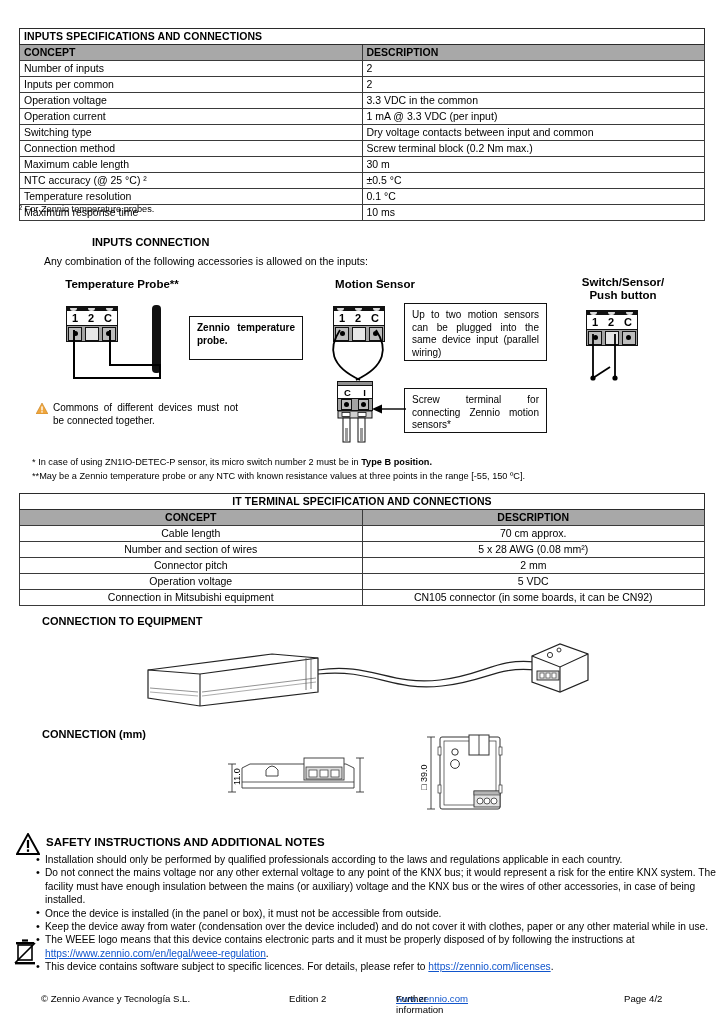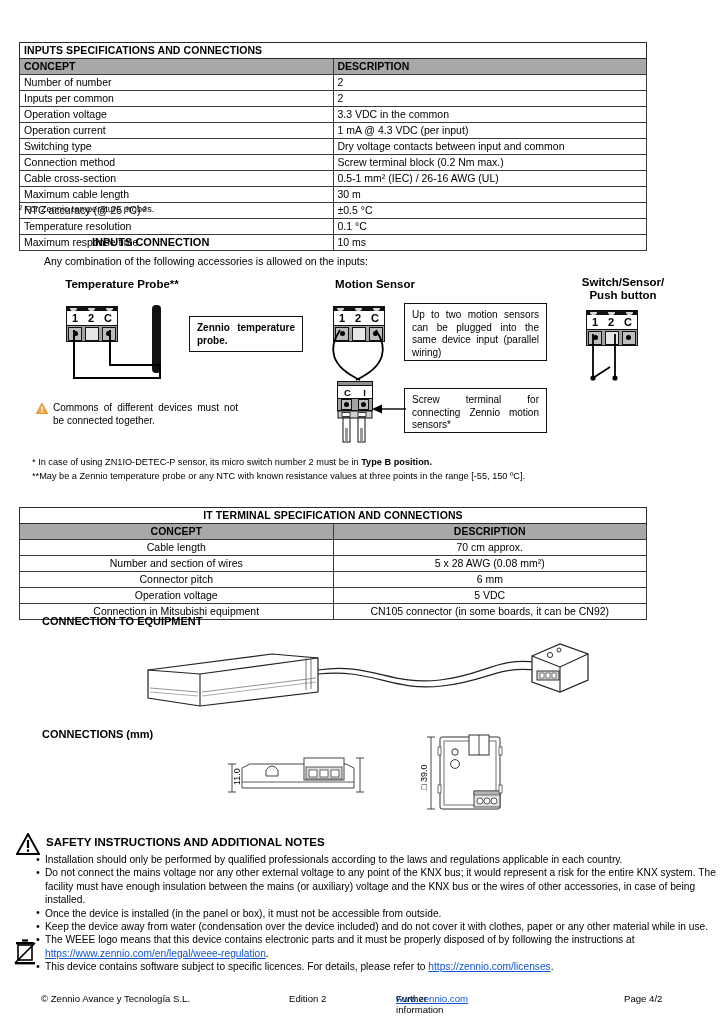--- a/index.html
+++ b/index.html
@@ -5,21 +5,21 @@
   html,body{margin:0;padding:0;}
   body{
     width:724px; height:1024px; background:#ffffff;
     font-family:"Liberation Sans", sans-serif;
     color:#000; position:relative; overflow:hidden;
     -webkit-font-smoothing:antialiased;
   }
   .page{position:relative;width:724px;height:1024px;}
 
   
-  .spec-table{position:absolute;border-collapse:collapse;width:628px;table-layout:fixed;margin-top:14px;}
+  .spec-table{position:absolute;border-collapse:collapse;width:686px;table-layout:fixed;}
   .spec-table td{border:1px solid #3a3a3a;font-size:10.5px;padding:1px 4px;height:13px;line-height:13px;}
   .tbl-title{font-weight:bold;font-size:12px;letter-spacing:.1px;background:#ffffff;height:16px;line-height:16px;border:1.6px solid #2b2b2b !important;}
   .tbl-head{background:#a8a8a8;font-weight:bold;font-size:10.5px;}
   .col-a{width:290px;}
 
   
   .sec-h{position:absolute;font-weight:bold;font-size:11px;}
   .sec-p{position:absolute;font-size:10.5px;}
   .note-s{position:absolute;font-size:9.2px;}
   .dlabel{position:absolute;font-weight:bold;font-size:11.5px;text-align:center;}
@@ -69,46 +69,42 @@
   <table class="spec-table" style="left:19px;top:28px;">
     <tbody>
         <tr>
       <td class="tbl-title" colspan="2">INPUTS SPECIFICATIONS AND CONNECTIONS</td>
     </tr>
     <tr>
       <td class="tbl-head col-a">CONCEPT</td>
       <td class="tbl-head">DESCRIPTION</td>
     </tr>
     <tr>
-          <td class="col-a">Number of number</td>
+          <td class="col-a">Number of inputs</td>
           <td>2</td>
         </tr>
     <tr>
           <td class="col-a">Inputs per common</td>
           <td>2</td>
         </tr>
     <tr>
           <td class="col-a">Operation voltage</td>
           <td>3.3 VDC in the common</td>
         </tr>
     <tr>
           <td class="col-a">Operation current</td>
-          <td>1 mA @ 4.3 VDC (per input)</td>
+          <td>1 mA @ 3.3 VDC (per input)</td>
         </tr>
     <tr>
           <td class="col-a">Switching type</td>
           <td>Dry voltage contacts between input and common</td>
         </tr>
     <tr>
           <td class="col-a">Connection method</td>
           <td>Screw terminal block (0.2 Nm max.)</td>
-        </tr>
-    <tr>
-          <td class="col-a">Cable cross-section</td>
-          <td>0.5-1 mm² (IEC) / 26-16 AWG (UL)</td>
         </tr>
     <tr>
           <td class="col-a">Maximum cable length</td>
           <td>30 m</td>
         </tr>
     <tr>
           <td class="col-a">NTC accuracy (@ 25 °C) ²</td>
           <td>±0.5 °C</td>
         </tr>
     <tr>
@@ -150,21 +146,21 @@
     </div>
   </div>
 
   <div class="wire" style="left:152px;top:305px;width:9px;height:68px;background:#111;border-radius:4px;"></div>
   <div class="wire" style="left:73px;top:330px;width:2px;height:49px;"></div>
   <div class="wire" style="left:73px;top:377px;width:88px;height:2px;"></div>
   <div class="wire" style="left:109px;top:330px;width:2px;height:36px;"></div>
   <div class="wire" style="left:109px;top:364px;width:52px;height:2px;"></div>
   <div class="wire" style="left:159px;top:364px;width:2px;height:15px;"></div>
 
-  <div class="callout bold" style="left:189px;top:316px;width:114px;height:36px;">Zennio temperature probe.</div>
+  <div class="callout bold" style="left:189px;top:316px;width:114px;height:44px;">Zennio temperature probe.</div>
 
   <svg style="position:absolute;left:36px;top:403px;" width="12" height="11" viewBox="0 0 12 11">
     <polygon points="6,0 12,11 0,11" fill="#f0a63c" stroke="#c27f22" stroke-width="0.6"></polygon>
     <rect x="5.3" y="3.4" width="1.4" height="4" fill="#ffffff"></rect>
     <rect x="5.3" y="8.2" width="1.4" height="1.4" fill="#ffffff"></rect>
   </svg>
   <div class="sec-p" style="left:53px;top:402px;width:185px;text-align:justify;line-height:12.5px;font-size:10px;">Commons of different devices must not be connected together.</div>
 
   <div class="term" style="left:333px;top:306px;width:52px;">
     <div class="cap">
@@ -256,21 +252,21 @@
     <tr>
           <td class="col-a">Cable length</td>
           <td>70 cm approx.</td>
         </tr>
     <tr>
           <td class="col-a">Number and section of wires</td>
           <td>5 x 28 AWG (0.08 mm²)</td>
         </tr>
     <tr>
           <td class="col-a">Connector pitch</td>
-          <td>6 mm</td>
+          <td>2 mm</td>
         </tr>
     <tr>
           <td class="col-a">Operation voltage</td>
           <td>5 VDC</td>
         </tr>
     <tr>
           <td class="col-a">Connection in Mitsubishi equipment</td>
           <td>CN105 connector (in some boards, it can be CN92)</td>
         </tr>
   </tbody>
@@ -298,21 +294,21 @@
     <path d="M420,27 L420,52" fill="none" stroke="#222" stroke-width="1.1"></path>
     <circle cx="410" cy="15" r="2.6" fill="none" stroke="#333" stroke-width="1"></circle>
     <circle cx="419" cy="10" r="2" fill="none" stroke="#333" stroke-width="1"></circle>
     <rect x="426" y="9" width="12" height="7" fill="#fff" stroke="#333" stroke-width="1" transform="skewY(-20)"></rect>
     <rect x="397" y="31" width="22" height="9" fill="#d8d8d8" stroke="#222" stroke-width="0.9"></rect>
     <rect x="400" y="33" width="4" height="5" fill="#fff" stroke="#333" stroke-width="0.6"></rect>
     <rect x="406" y="33" width="4" height="5" fill="#fff" stroke="#333" stroke-width="0.6"></rect>
     <rect x="412" y="33" width="4" height="5" fill="#fff" stroke="#333" stroke-width="0.6"></rect>
   </svg>
 
-  <div class="sec-h" style="left:42px;top:728px;">CONNECTIONS (mm)</div>
+  <div class="sec-h" style="left:42px;top:728px;">CONNECTION (mm)</div>
 
   <div class="dimtxt rot" style="left:232px;top:785px;">11.0</div>
   <div class="dimtxt rot" style="left:345px;top:785px;">14.0</div>
 
   <svg style="position:absolute;left:226px;top:748px;" width="140" height="52" viewBox="0 0 140 52">
     <line x1="6" y1="16" x2="6" y2="44" stroke="#333" stroke-width="0.9"></line>
     <line x1="2" y1="16" x2="10" y2="16" stroke="#333" stroke-width="0.9"></line>
     <line x1="2" y1="44" x2="10" y2="44" stroke="#333" stroke-width="0.9"></line>
     <line x1="134" y1="10" x2="134" y2="44" stroke="#333" stroke-width="0.9"></line>
     <line x1="130" y1="10" x2="138" y2="10" stroke="#333" stroke-width="0.9"></line>

